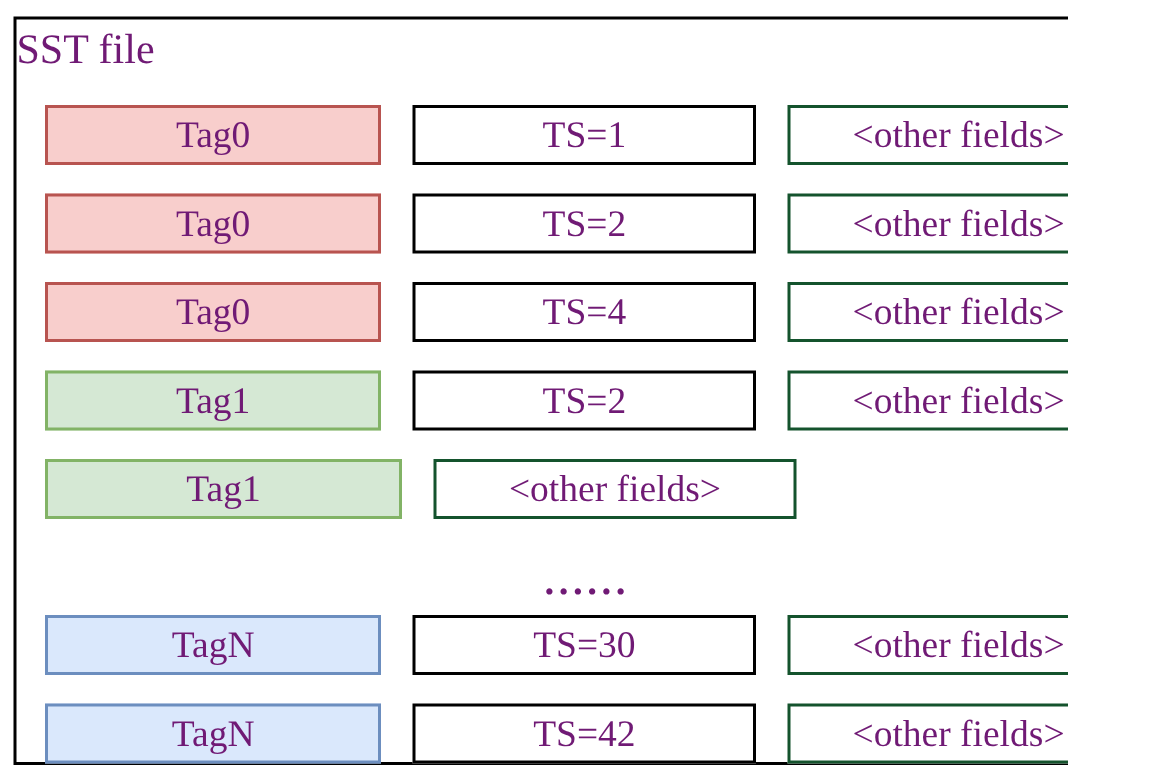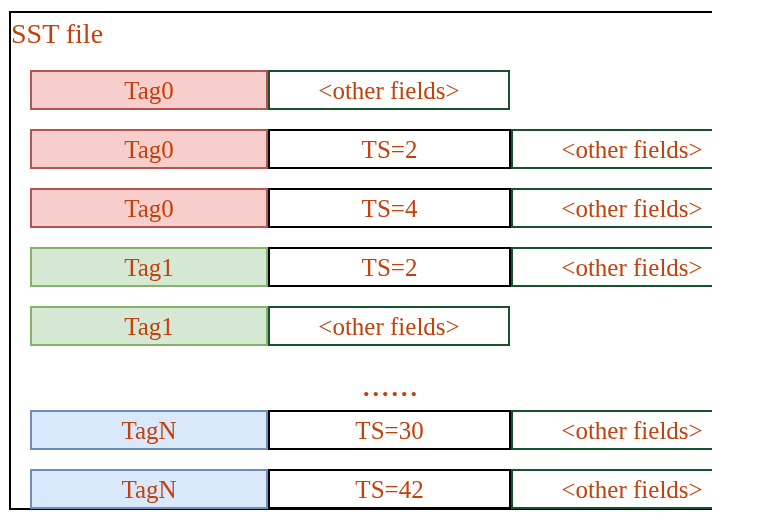--- a/index.html
+++ b/index.html
@@ -6,21 +6,21 @@
     margin: 0;
     padding: 0;
     background: #ffffff;
   }
   .canvas {
     position: relative;
     width: 712px;
     height: 522px;
     background: #ffffff;
     font-family: "Liberation Serif", "DejaVu Serif", serif;
-    color: #c2410c;
+    color: #701a75;
     overflow: hidden;
   }
   .outer-box {
     position: absolute;
     left: 9px;
     top: 11px;
     width: 762px;
     height: 499px;
     border: 2px solid #000000;
     box-sizing: border-box;
@@ -36,20 +36,21 @@
   .rows {
     position: absolute;
     left: 19px;
     top: 57px;
     width: 723px;
   }
   .row {
     display: flex;
     height: 40px;
     margin-bottom: 19px;
+    gap: 21px;
   }
   .row:last-child {
     margin-bottom: 0;
   }
   .cell {
     box-sizing: border-box;
     height: 40px;
     display: flex;
     align-items: center;
     justify-content: center;
@@ -85,20 +86,21 @@
 </style>
 </head>
 <body>
 
 <div class="canvas">
   <div class="outer-box">
     <div class="diagram-title">SST file</div>
     <div class="rows">
   <div class="row">
     <div class="cell tag" style="background: rgb(248, 206, 204); border-color: rgb(184, 84, 80);">Tag0</div>
+    <div class="cell ts">TS=1</div>
     <div class="cell other">&lt;other fields&gt;</div>
   </div>
 
   <div class="row">
     <div class="cell tag" style="background: rgb(248, 206, 204); border-color: rgb(184, 84, 80);">Tag0</div>
     <div class="cell ts">TS=2</div>
     <div class="cell other">&lt;other fields&gt;</div>
   </div>
 
   <div class="row">

